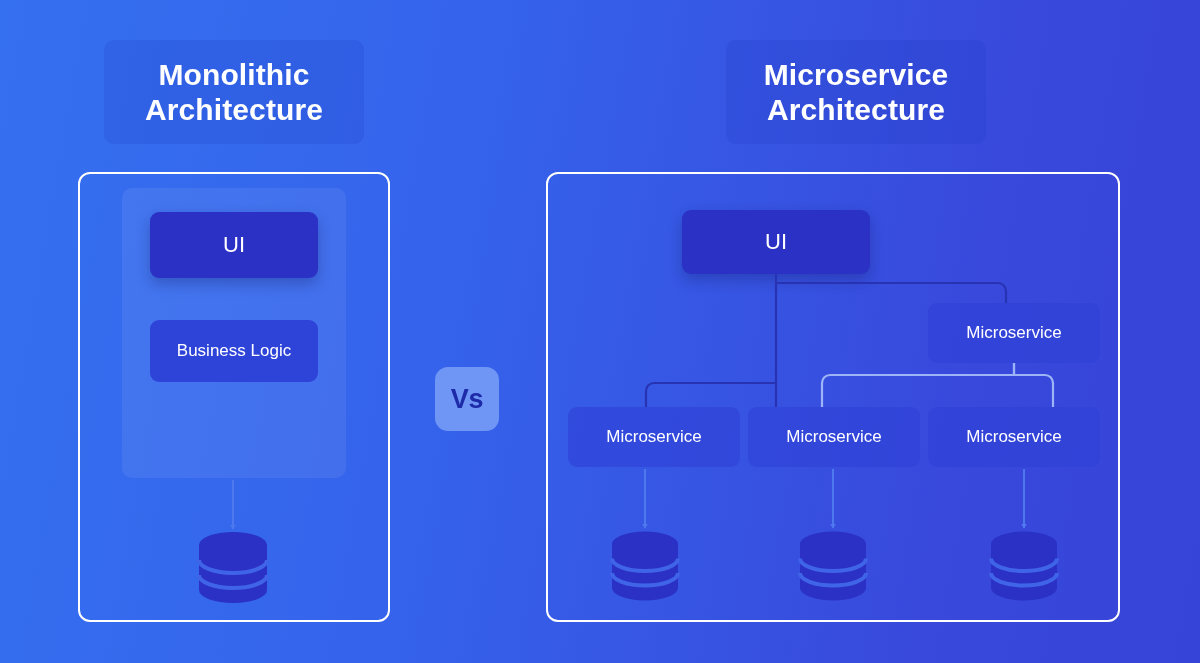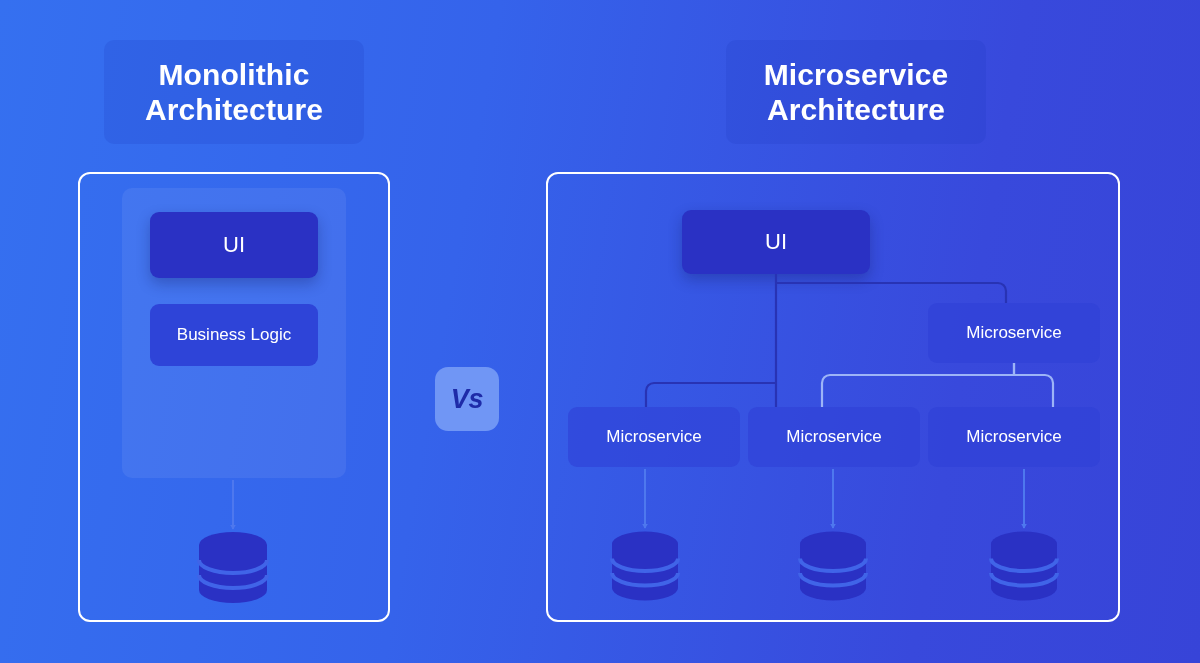--- a/index.html
+++ b/index.html
@@ -64,42 +64,41 @@
     background:#2A31C4;
     box-shadow: 0 6px 14px rgba(16, 23, 94, 0.30);
     font-size:22px;
   }
   .node.mid   { background:#2E44D8; }
   .node.soft  { background: rgba(255,255,255,0.10); }
   .node.micro { background: rgba(46, 64, 214, 0.62); }
 
   
   #mono-ui   { left:150px; top:212px; width:168px; height:66px; }
-  #mono-bl   { left:150px; top:304px; width:168px; height:62px; }
+  #mono-bl   { left:150px; top:320px; width:168px; height:62px; }
   #mono-dal  { left:150px; top:396px; width:168px; height:62px; }
 
   
   #micro-ui     { left:682px; top:210px; width:188px; height:64px; }
   #micro-right  { left:928px; top:303px; width:172px; height:60px; }
   #micro-b1     { left:568px; top:407px; width:172px; height:60px; }
   #micro-b2     { left:748px; top:407px; width:172px; height:60px; }
   #micro-b3     { left:928px; top:407px; width:172px; height:60px; }
 
   
   #vs-badge {
     position:absolute;
     left:435px; top:367px; width:64px; height:64px;
     border-radius:13px;
     background:#7096F5;
     display:flex; align-items:center; justify-content:center;
     color:#1E2BA8;
     font-size:27px;
     font-weight:700;
     letter-spacing:-0.3px;
-    font-style:italic;
   }
 
   
   svg.overlay {
     position:absolute; inset:0;
     width:1200px; height:663px;
     pointer-events:none;
   }
   .db-body   { fill:#2A31C4; }
   .db-gap    { fill:none; stroke:#4064E8; stroke-width:4; }

